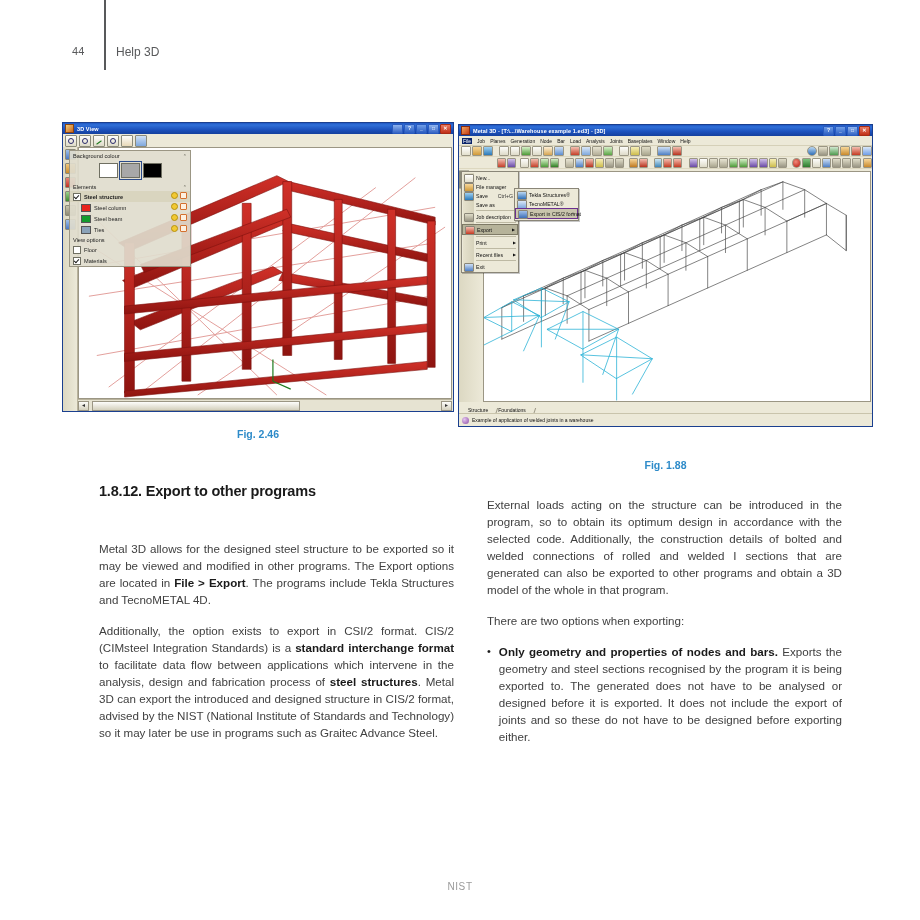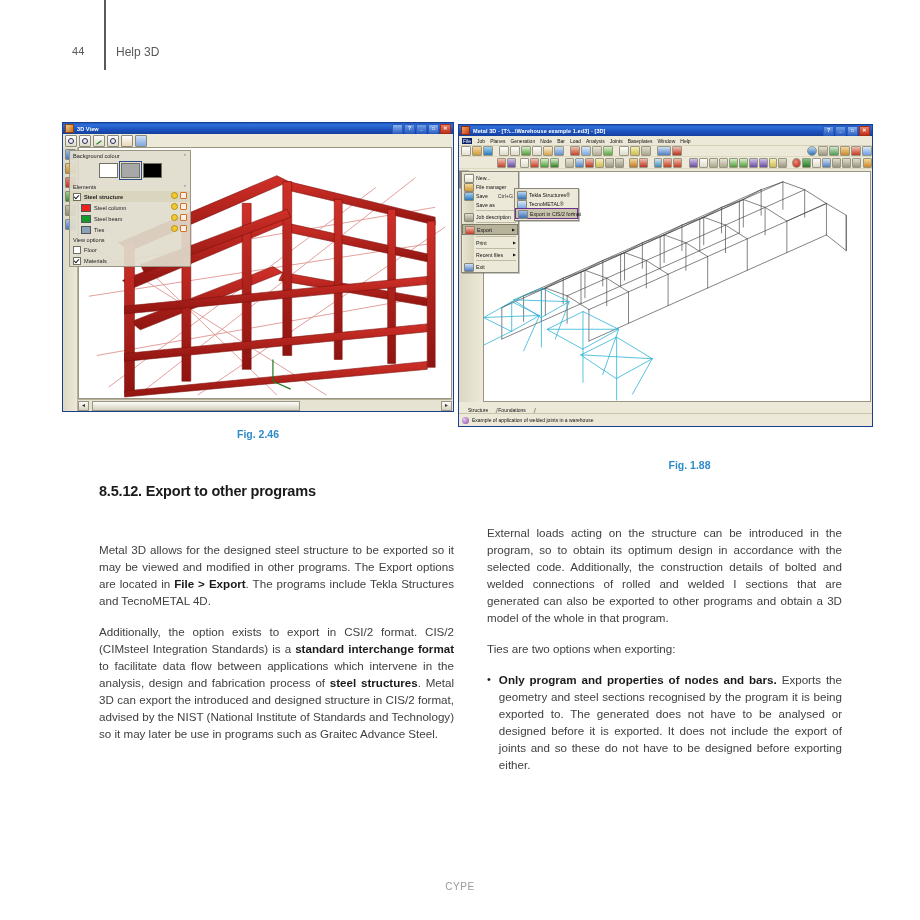--- a/index.html
+++ b/index.html
@@ -123,21 +123,21 @@
   .mrow.hl2{background:#c9c5ad;border:1px solid #6b2f8f;}
   .mrow .mico{position:absolute;left:2px;top:1px;width:8px;height:7px;border-radius:1px;
         border:1px solid #8a8678;}
   .mrow .acc{margin-left:auto;padding-left:10px;color:#333;}
   .mrow .arrow{position:absolute;right:2px;top:2px;font-size:4px;}
   .msep{height:1px;background:#bdb9a3;margin:1px 2px 1px 14px;}
 
   
   .sec-head{position:absolute;font-size:14.5px;font-weight:bold;color:#1a1a1a;letter-spacing:-.2px;}
   .col{position:absolute;width:355px;font-size:11.6px;line-height:17px;color:#404040;
-       text-align:justify;margin-top:28px;}
+       text-align:justify;}
   .col p{margin:0 0 14px 0;}
   .col b{color:#1a1a1a;font-weight:bold;}
   .bullet-item{display:flex;gap:8px;}
   .bullet-item .dot{flex:0 0 auto;font-size:11px;line-height:17px;color:#1a1a1a;}
   .bullet-item .btxt{flex:1 1 auto;text-align:justify;}
   .footer{position:absolute;left:0;bottom:28px;width:920px;text-align:center;
           font-size:10px;color:#9a9a9a;letter-spacing:.6px;}
 </style>
 </head>
 <body>
@@ -526,31 +526,31 @@
     <span class="tab">Structure</span>
     <span class="tab">Foundations</span>
   </div>
 
   <div class="statusbar">
     <span class="status-ico"></span>
     <span>Example of application of welded joints in a warehouse</span>
   </div>
 </div>
 
-<div class="fig-caption" style="left:482px;top:459px;width:415px;">Fig. 1.88</div>
-
-<div class="sec-head" style="left:99px;top:483px;">8.5.12. Export to other programs</div>
-
-<div class="col" style="left:99px;top:513px;">
+<div class="fig-caption" style="left:458px;top:459px;width:415px;">Fig. 1.88</div>
+
+<div class="sec-head" style="left:99px;top:483px;">1.8.12. Export to other programs</div>
+
+<div class="col" style="left:99px;top:540px;">
   <p><span>Metal 3D allows for the designed steel structure to be exported so it may be viewed and modified in other programs. The Export options are located in </span><b>File &gt; Export</b><span>. The programs include Tekla Structures and TecnoMETAL 4D.</span></p>
   <p><span>Additionally, the option exists to export in CSI/2 format. CIS/2 (CIMsteel Integration Standards) is a </span><b>standard interchange format</b><span> to facilitate data flow between applications which intervene in the analysis, design and fabrication process of </span><b>steel structures</b><span>. Metal 3D can export the introduced and designed structure in CIS/2 format, advised by the NIST (National Institute of Standards and Technology) so it may later be use in programs such as Graitec Advance Steel.</span></p>
 </div>
 
 <div class="col" style="left:487px;top:496px;">
   <p>External loads acting on the structure can be introduced in the program, so to obtain its optimum design in accordance with the selected code. Additionally, the construction details of bolted and welded connections of rolled and welded I sections that are generated can also be exported to other programs and obtain a 3D model of the whole in that program.</p>
-  <p>Ties are two options when exporting:</p>
+  <p>There are two options when exporting:</p>
   <div class="bullet-item">
     <span class="dot">•</span>
-    <span class="btxt"><b>Only program and properties of nodes and bars.</b><span> Exports the geometry and steel sections recognised by the program it is being exported to. The generated does not have to be analysed or designed before it is exported. It does not include the export of joints and so these do not have to be designed before exporting either.</span></span>
+    <span class="btxt"><b>Only geometry and properties of nodes and bars.</b><span> Exports the geometry and steel sections recognised by the program it is being exported to. The generated does not have to be analysed or designed before it is exported. It does not include the export of joints and so these do not have to be designed before exporting either.</span></span>
   </div>
 </div>
 
-<div class="footer">CYPE</div>
+<div class="footer">NIST</div>
 
 </body></html>

